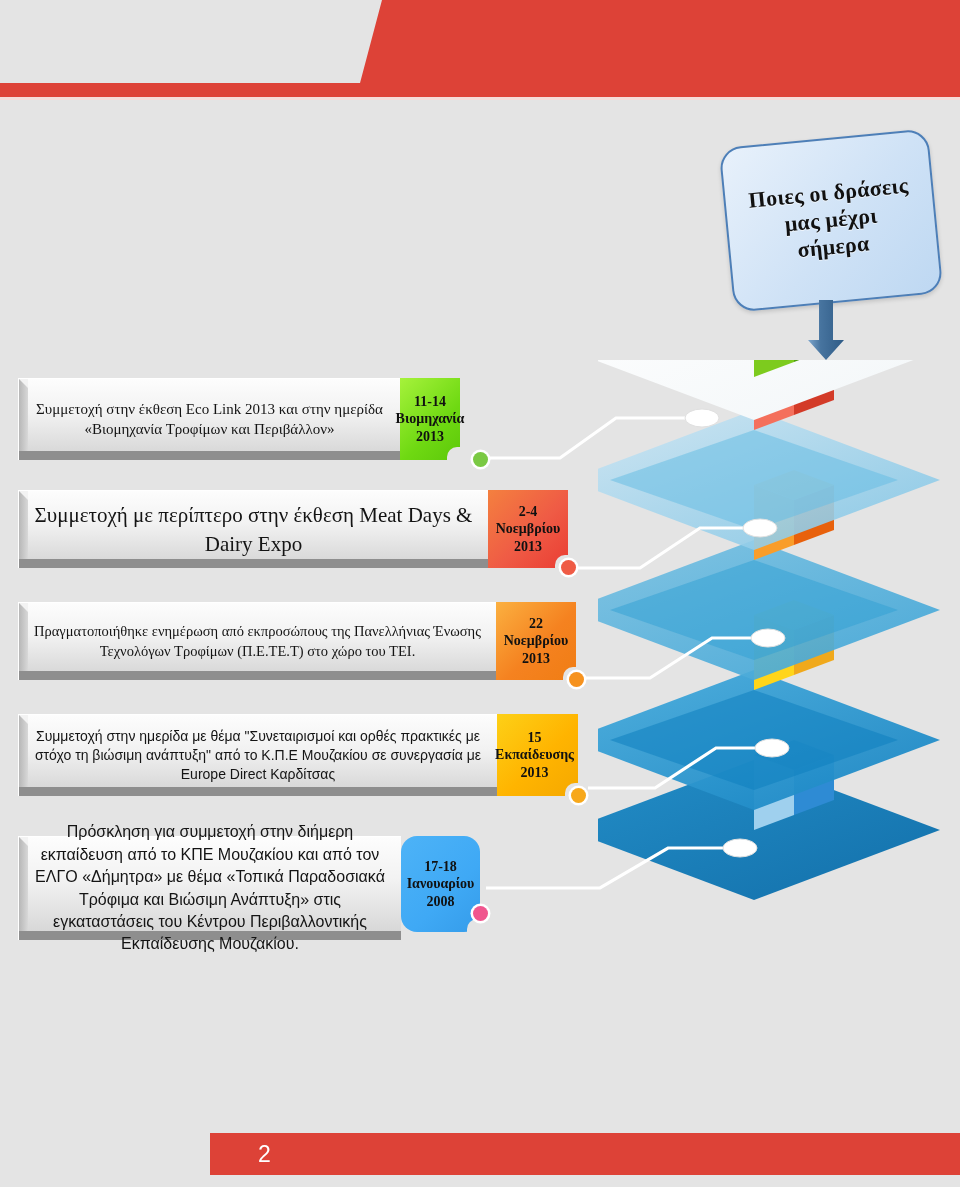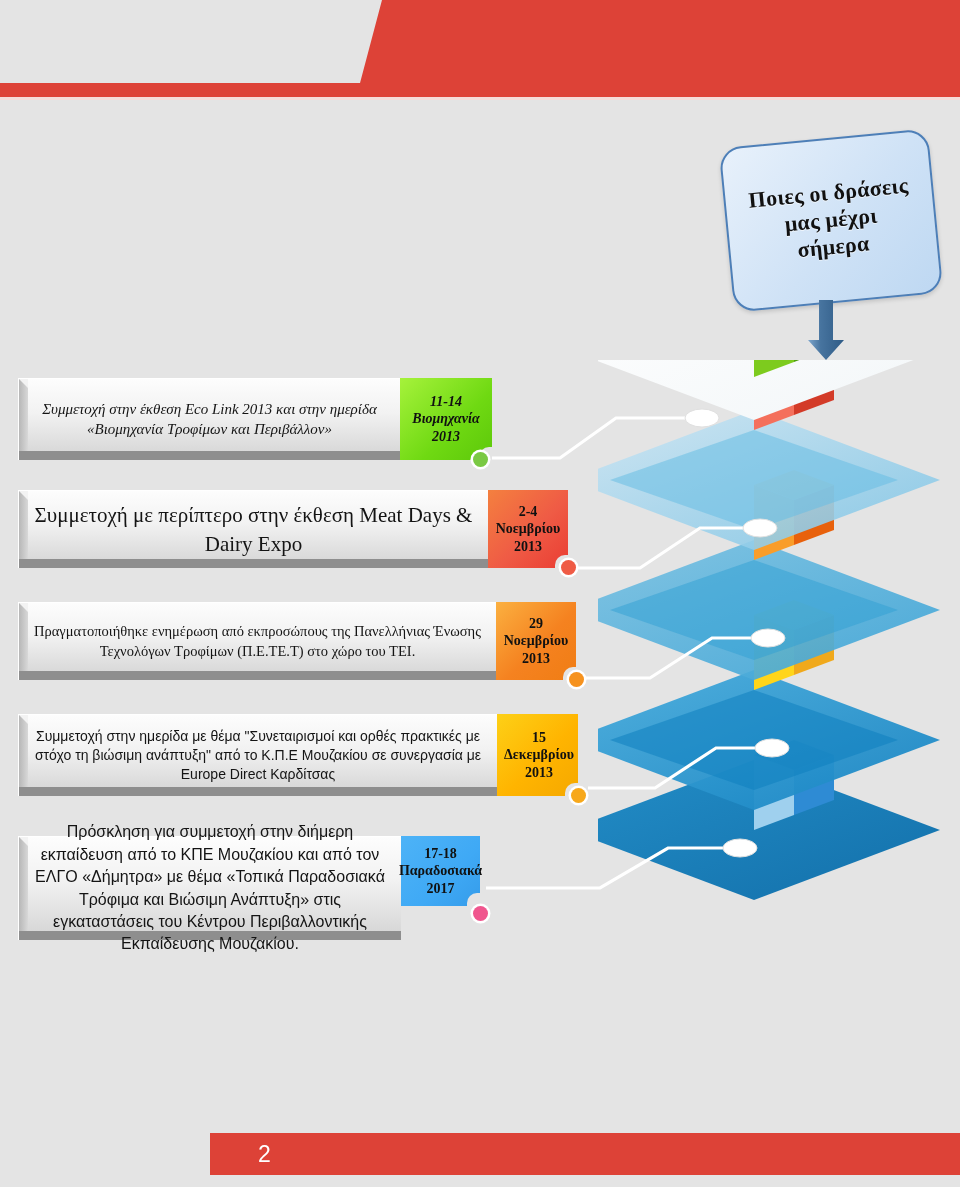--- a/index.html
+++ b/index.html
@@ -210,29 +210,29 @@
       <g fill="#ffffff" stroke="#e0e0e0" stroke-width="1">
         <ellipse cx="702" cy="58" rx="17" ry="9"></ellipse>
         <ellipse cx="760" cy="168" rx="17" ry="9"></ellipse>
         <ellipse cx="768" cy="278" rx="17" ry="9"></ellipse>
         <ellipse cx="772" cy="388" rx="17" ry="9"></ellipse>
         <ellipse cx="740" cy="488" rx="17" ry="9"></ellipse>
       </g>
     </svg>
   </div>
 
-  <div class="row" style="left:18px;top:378px;width:560px;height:82px;font-style:italic;">
+  <div class="row" style="left:18px;top:378px;width:560px;height:82px;">
     <div class="textbox" style="width:382px;height:82px;font-size:15px;line-height:1.32;">
       <span class="bev-l"></span>
       <span class="bev-b"></span>
       <span class="bev-tl"></span>
       <span class="bev-bl"></span>
       <span class="tx">Συμμετοχή στην έκθεση Eco Link 2013 και στην ημερίδα «Βιομηχανία Τροφίμων και Περιβάλλον»</span>
     </div>
-    <div class="datebox" style="left:382px;top:0;width:92px;height:82px;background:linear-gradient(135deg,#a6f23b 0%,#6fd912 60%,#5dc80a 100%);">
+    <div class="datebox" style="left:382px;top:0;width:60px;height:82px;background:linear-gradient(135deg,#a6f23b 0%,#6fd912 60%,#5dc80a 100%);">
       <span class="dtx">
         <span>11-14</span><br>
         <span>Βιομηχανία</span><br>
         <span>2013</span>
       </span>
       <span class="notch"></span>
     </div>
     <span class="dot" style="left:455px;top:74px;width:15px;height:15px;background:#7ac943;"></span>
   </div>
 
@@ -258,61 +258,61 @@
   <div class="row" style="left:18px;top:602px;width:580px;height:78px;">
     <div class="textbox" style="width:478px;height:78px;font-size:14.5px;line-height:1.33;align-items:center;">
       <span class="bev-l"></span>
       <span class="bev-b"></span>
       <span class="bev-tl"></span>
       <span class="bev-bl"></span>
       <span class="tx">Πραγματοποιήθηκε ενημέρωση από εκπροσώπους της Πανελλήνιας Ένωσης Τεχνολόγων Τροφίμων (Π.Ε.ΤΕ.Τ) στο χώρο του ΤΕΙ.</span>
     </div>
     <div class="datebox" style="left:478px;top:0;width:80px;height:78px;background:linear-gradient(135deg,#fbb040 0%,#f58220 55%,#f07d14 100%);">
       <span class="dtx">
-        <span>29</span><br>
+        <span>22</span><br>
         <span>Νοεμβρίου</span><br>
         <span>2013</span>
       </span>
       <span class="notch"></span>
     </div>
     <span class="dot" style="left:551px;top:70px;width:15px;height:15px;background:#f6921e;"></span>
   </div>
 
   <div class="row" style="left:18px;top:714px;width:580px;height:82px;">
     <div class="textbox" style="width:479px;height:82px;font-size:14px;line-height:1.35;font-family:'Liberation Sans', sans-serif;">
       <span class="bev-l"></span>
       <span class="bev-b"></span>
       <span class="bev-tl"></span>
       <span class="bev-bl"></span>
       <span class="tx">Συμμετοχή στην ημερίδα με θέμα "Συνεταιρισμοί και ορθές πρακτικές με στόχο τη βιώσιμη ανάπτυξη" από το Κ.Π.Ε Μουζακίου σε συνεργασία με Europe Direct Καρδίτσας</span>
     </div>
     <div class="datebox" style="left:479px;top:0;width:81px;height:82px;background:linear-gradient(135deg,#fdd017 0%,#ffb400 55%,#f5a800 100%);justify-content:flex-end;">
       <span class="dtx">
         <span>15</span><br>
-        <span>Δεκεμβρίου</span><br>
+        <span>Εκπαίδευσης</span><br>
         <span>2013</span>
       </span>
       <span class="notch"></span>
     </div>
     <span class="dot" style="left:553px;top:74px;width:15px;height:15px;background:#f7a81b;"></span>
   </div>
 
   <div class="row" style="left:18px;top:836px;width:560px;height:104px;">
     <div class="textbox" style="width:383px;height:104px;font-size:16px;line-height:1.4;font-family:'Liberation Sans', sans-serif;">
       <span class="bev-l"></span>
       <span class="bev-b"></span>
       <span class="bev-tl"></span>
       <span class="bev-bl"></span>
       <span class="tx">Πρόσκληση για συμμετοχή στην διήμερη εκπαίδευση από το ΚΠΕ Μουζακίου και από τον ΕΛΓΟ «Δήμητρα» με θέμα «Τοπικά Παραδοσιακά Τρόφιμα και Βιώσιμη Ανάπτυξη» στις εγκαταστάσεις του Κέντρου Περιβαλλοντικής Εκπαίδευσης Μουζακίου.</span>
     </div>
-    <div class="datebox" style="left:383px;top:0;width:79px;height:70px;background:linear-gradient(135deg,#4db3f7 0%,#3fa9f5 60%,#359cea 100%);">
+    <div class="datebox" style="left:383px;top:0;width:79px;height:96px;background:linear-gradient(135deg,#4db3f7 0%,#3fa9f5 60%,#359cea 100%);border-radius:16px;">
       <span class="dtx">
         <span>17-18</span><br>
-        <span>Παραδοσιακά</span><br>
-        <span>2017</span>
+        <span>Ιανουαρίου</span><br>
+        <span>2008</span>
       </span>
       <span class="notch"></span>
     </div>
     <span class="dot" style="left:455px;top:70px;width:15px;height:15px;background:#f0568e;"></span>
   </div>
 
   <div class="footer">
     <span class="pno">2</span>
   </div>
 

